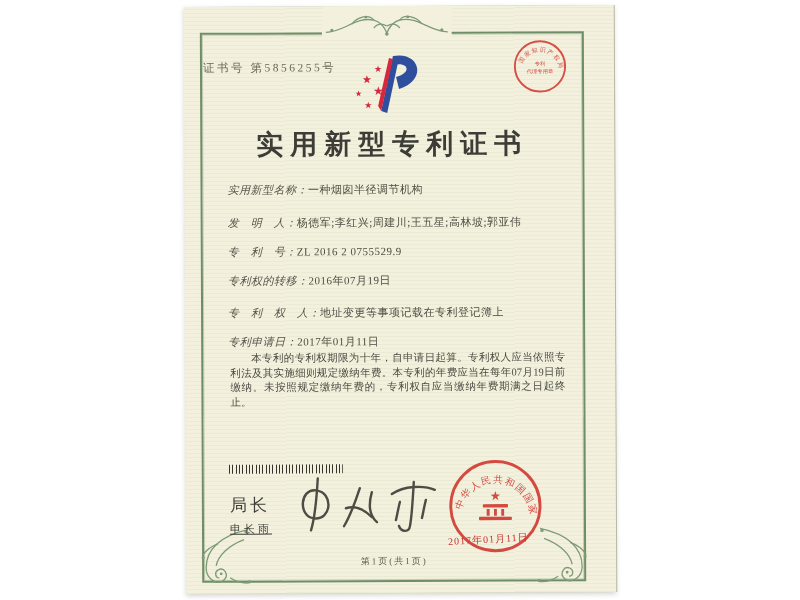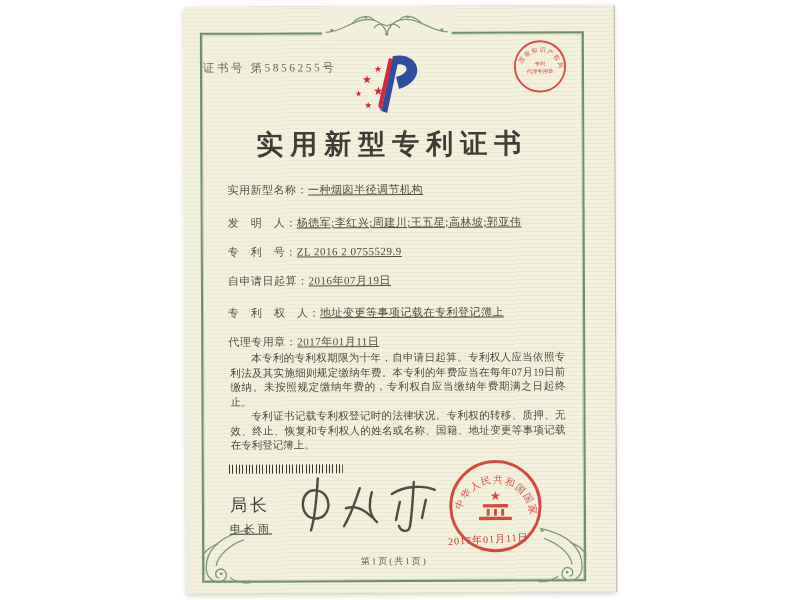--- a/index.html
+++ b/index.html
@@ -29,22 +29,22 @@
   }
   .logo{position:absolute; left:168px; top:44px; z-index:3;}
   .title{
     position:absolute; left:16px; top:120px; width:384px; text-align:center;
     font-size:27px; font-weight:600; letter-spacing:7px; color:#3d3c36; z-index:3;
   }
   .row{
     position:absolute; left:43px; width:340px; font-size:11px; color:#56534a;
     letter-spacing:0.5px; white-space:nowrap; z-index:3;
   }
-  .row .lbl{color:#56534a;}
-  .row .val{color:#504d44;text-decoration:underline;}
+  .row .lbl{color:#56534a;font-style:italic;}
+  .row .val{color:#504d44;}
   .bodytext{
     position:absolute; left:45px; top:345px; width:335px; z-index:3;
     font-size:10.5px; line-height:14.5px; color:#4b4a42; text-align:justify;
   }
   .bodytext p{margin:0; text-indent:2em;}
   .barcode{
     position:absolute; left:43px; top:458px; width:114px; height:9px; z-index:3;
     background:repeating-linear-gradient(90deg,#35332c 0 1.5px,#f3f1de 1.5px 3px,#35332c 3px 4.5px,#f3f1de 4.5px 7px,#35332c 7px 8px,#f3f1de 8px 10px);
   }
   .sig-title{position:absolute; left:44px; top:487px; font-size:17px; letter-spacing:3px; color:#3f3e38; z-index:3;}
@@ -147,32 +147,31 @@
     <div class="row" style="top:176px">
       <span class="lbl">实用新型名称：</span><span class="val">一种烟囱半径调节机构</span>
     </div>
     <div class="row" style="top:209px">
       <span class="lbl">发　明　人：</span><span class="val">杨德军;李红兴;周建川;王五星;高林坡;郭亚伟</span>
     </div>
     <div class="row" style="top:238px">
       <span class="lbl">专　利　号：</span><span class="val">ZL 2016 2 0755529.9</span>
     </div>
     <div class="row" style="top:267px">
-      <span class="lbl">自申请日起算：</span><span class="val">2016年07月19日</span>
+      <span class="lbl">专利权的转移：</span><span class="val">2016年07月19日</span>
     </div>
     <div class="row" style="top:299px">
       <span class="lbl">专　利　权　人：</span><span class="val">地址变更等事项记载在专利登记簿上</span>
     </div>
     <div class="row" style="top:328px">
-      <span class="lbl">代理专用章：</span><span class="val">2017年01月11日</span>
+      <span class="lbl">专利申请日：</span><span class="val">2017年01月11日</span>
     </div>
 
     <div class="bodytext">
       <p>本专利的专利权期限为十年，自申请日起算。专利权人应当依照专利法及其实施细则规定缴纳年费。本专利的年费应当在每年07月19日前缴纳。未按照规定缴纳年费的，专利权自应当缴纳年费期满之日起终止。</p>
-      <p>专利证书记载专利权登记时的法律状况。专利权的转移、质押、无效、终止、恢复和专利权人的姓名或名称、国籍、地址变更等事项记载在专利登记簿上。</p>
     </div>
 
     <div class="barcode"></div>
 
     <div class="sig-title">局长</div>
     <div class="sig-name">申长雨</div>
     <svg class="signature" width="160" height="80" viewBox="0 0 160 80">
       <g stroke="#3c3b35" stroke-width="2.4" fill="none" stroke-linecap="round" opacity="0.9">
         <path d="M28,18 C12,16 10,44 26,46 C44,48 46,20 28,18 Z"></path>
         <path d="M30,6 C29,20 28,42 23,58"></path>

